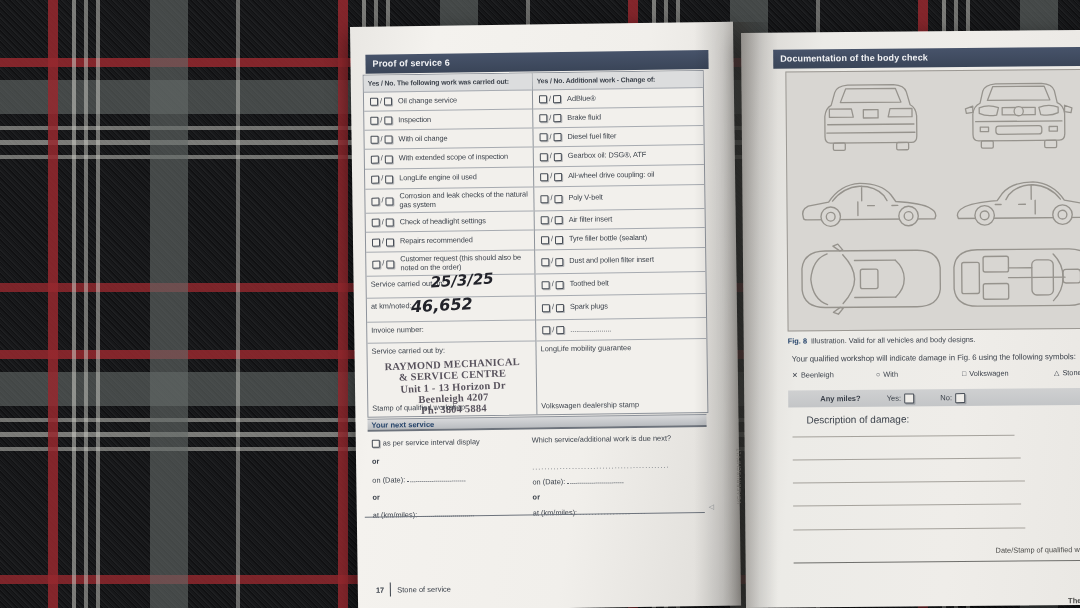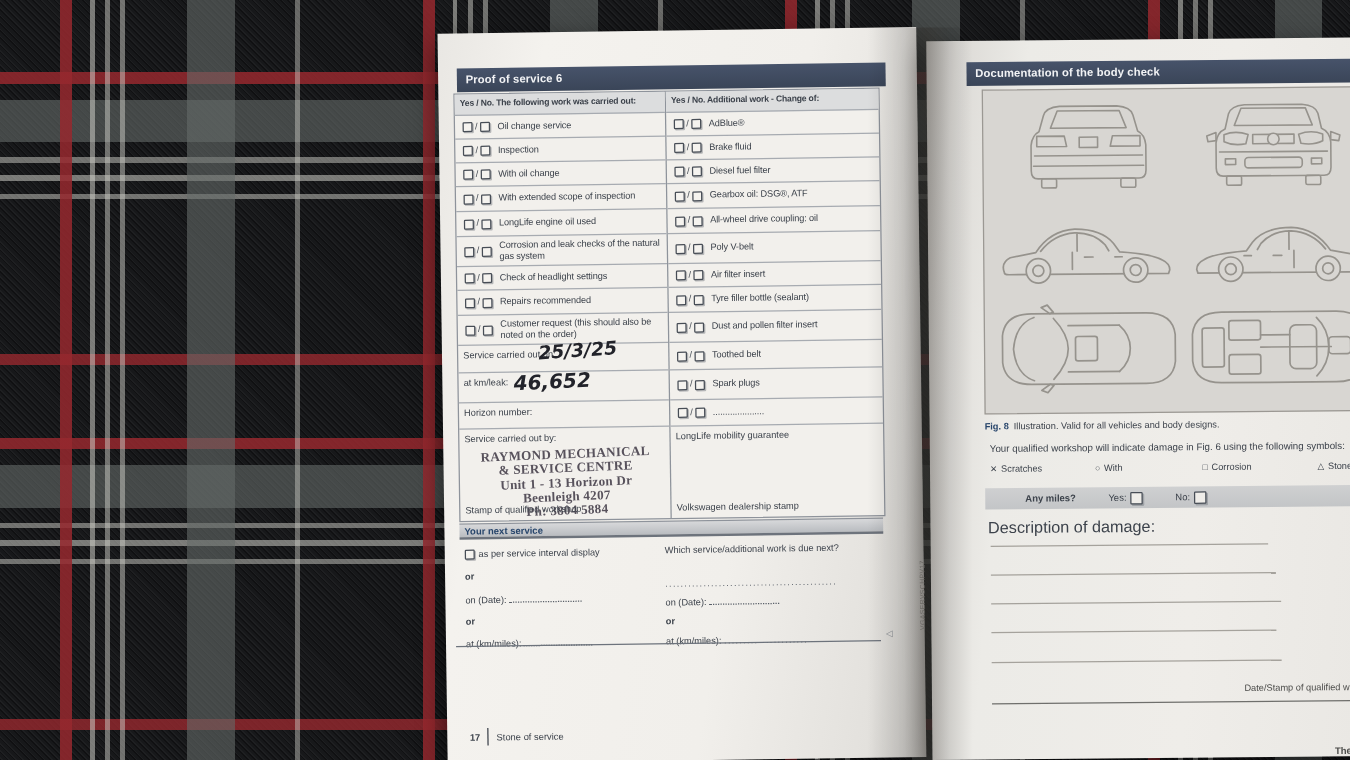--- a/index.html
+++ b/index.html
@@ -95,21 +95,21 @@
   #sym-intro{position:absolute;left:48px;top:322px;font-size:7.8px;color:#3c424b;}
   .sym{position:absolute;top:338px;font-size:7.4px;color:#3c424b;}
   .sym .g{margin-right:3px;font-size:7px;}
   #damage-bar{position:absolute;left:44px;top:358px;width:320px;height:17px;
     background:linear-gradient(180deg,#cfd0d1,#c3c5c7);display:flex;align-items:center;
     font-size:7.6px;color:#3c424b;}
   #damage-bar .q{font-weight:bold;margin-left:32px;}
   #damage-bar .yn{margin-left:26px;display:flex;align-items:center;gap:3px;}
   .cb2{display:inline-block;width:8px;height:8px;border:1px solid #474d56;border-radius:1px;
     box-shadow:1.2px 1.2px 0 rgba(70,75,85,.3);background:#efede9;}
-  #desc-label{position:absolute;left:46px;top:382px;font-size:13px;color:#3c424b;}
+  #desc-label{position:absolute;left:62px;top:382px;font-size:10px;color:#3c424b;}
   .dline{position:absolute;left:48px;width:222px;border-bottom:1px solid #a5a29c;}
   #final-line{position:absolute;left:48px;width:330px;border-bottom:1.6px solid #6f6f6c;top:530px;}
   #date-stamp{position:absolute;left:250px;top:515px;font-size:7.4px;color:#4b4b49;white-space:nowrap;}
   #vw-brand{position:absolute;left:322px;top:566px;font-size:7.6px;font-weight:bold;color:#4b4b49;white-space:nowrap;}
   #side-code{position:absolute;left:-34px;top:440px;font-size:5.5px;color:#8a8884;
     transform:rotate(-90deg);letter-spacing:.3px;}
   svg.car{stroke:#96938d;fill:none;stroke-width:1.4;stroke-linejoin:round;stroke-linecap:round;}
   svg.car .fillbg{fill:#d8d6d2;}
 </style>
 </head>
@@ -187,22 +187,22 @@
         </div>
         <div class="trow" style="height: 24px;">
           <span class="cbcell">
             <span class="cb"></span>
             <span class="sl">/</span>
             <span class="cb"></span>
           </span>
           <span class="lblcell">Customer request (this should also be noted on the order)</span>
         </div>
         <div class="fieldrow" style="height: 22px;"><span>Service carried out on:</span> <span class="hand" style="position:absolute;left:64px;top:-4px;font-size:15px;transform:rotate(-3deg);">25/3/25</span></div>
-        <div class="fieldrow" style="height: 24px;"><span>at km/leak:</span> <span class="hand" style="position:absolute;left:44px;top:-2px;font-size:16px;transform:rotate(-2deg);">46,652</span></div>
-        <div class="fieldrow" style="height: 21px;"><span>Horizon number:</span></div>
+        <div class="fieldrow" style="height: 24px;"><span>at km/noted:</span> <span class="hand" style="position:absolute;left:44px;top:-2px;font-size:16px;transform:rotate(-2deg);">46,652</span></div>
+        <div class="fieldrow" style="height: 21px;"><span>Invoice number:</span></div>
         <div class="fieldrow" style="height: 72px; border-bottom: none;"><span>Service carried out by:</span><div id="stamp-box">
             <div>RAYMOND MECHANICAL</div>
             <div>&amp; SERVICE CENTRE</div>
             <div>Unit 1 - 13 Horizon Dr</div>
             <div>Beenleigh 4207</div>
             <div>Ph: 3804 5884</div>
           </div><span style="position:absolute;left:4px;bottom:3px;">Stamp of qualified workshop</span></div>
       </div>
     <div class="tcol" id="tcol-right">
         <div class="trow thead" style="height: 17px;">Yes / No. Additional work - Change of:</div>
@@ -418,27 +418,27 @@
       <path d="M106,8 Q116,18 116,32 Q116,46 106,56"></path>
     </svg>
   </div>
 
   <div class="fig">
     <b>Fig. 8</b><span>Illustration. Valid for all vehicles and body designs.</span>
   </div>
   <div id="sym-intro">Your qualified workshop will indicate damage in Fig. 6 using the following symbols:</div>
 
   <div class="sym" style="left:48px;">
-    <span class="g">✕</span><span>Scratches</span>
+    <span class="g">✕</span><span>Beenleigh</span>
   </div>
   <div class="sym" style="left:132px;">
     <span class="g">○</span><span>With</span>
   </div>
   <div class="sym" style="left:218px;">
-    <span class="g">□</span><span>Corrosion</span>
+    <span class="g">□</span><span>Volkswagen</span>
   </div>
   <div class="sym" style="left:310px;">
     <span class="g">△</span><span>Stone chips</span>
   </div>
 
   <div id="damage-bar">
     <span class="q">Any miles?</span>
     <span class="yn">
       <span>Yes:</span>
       <span class="cb2"></span>

